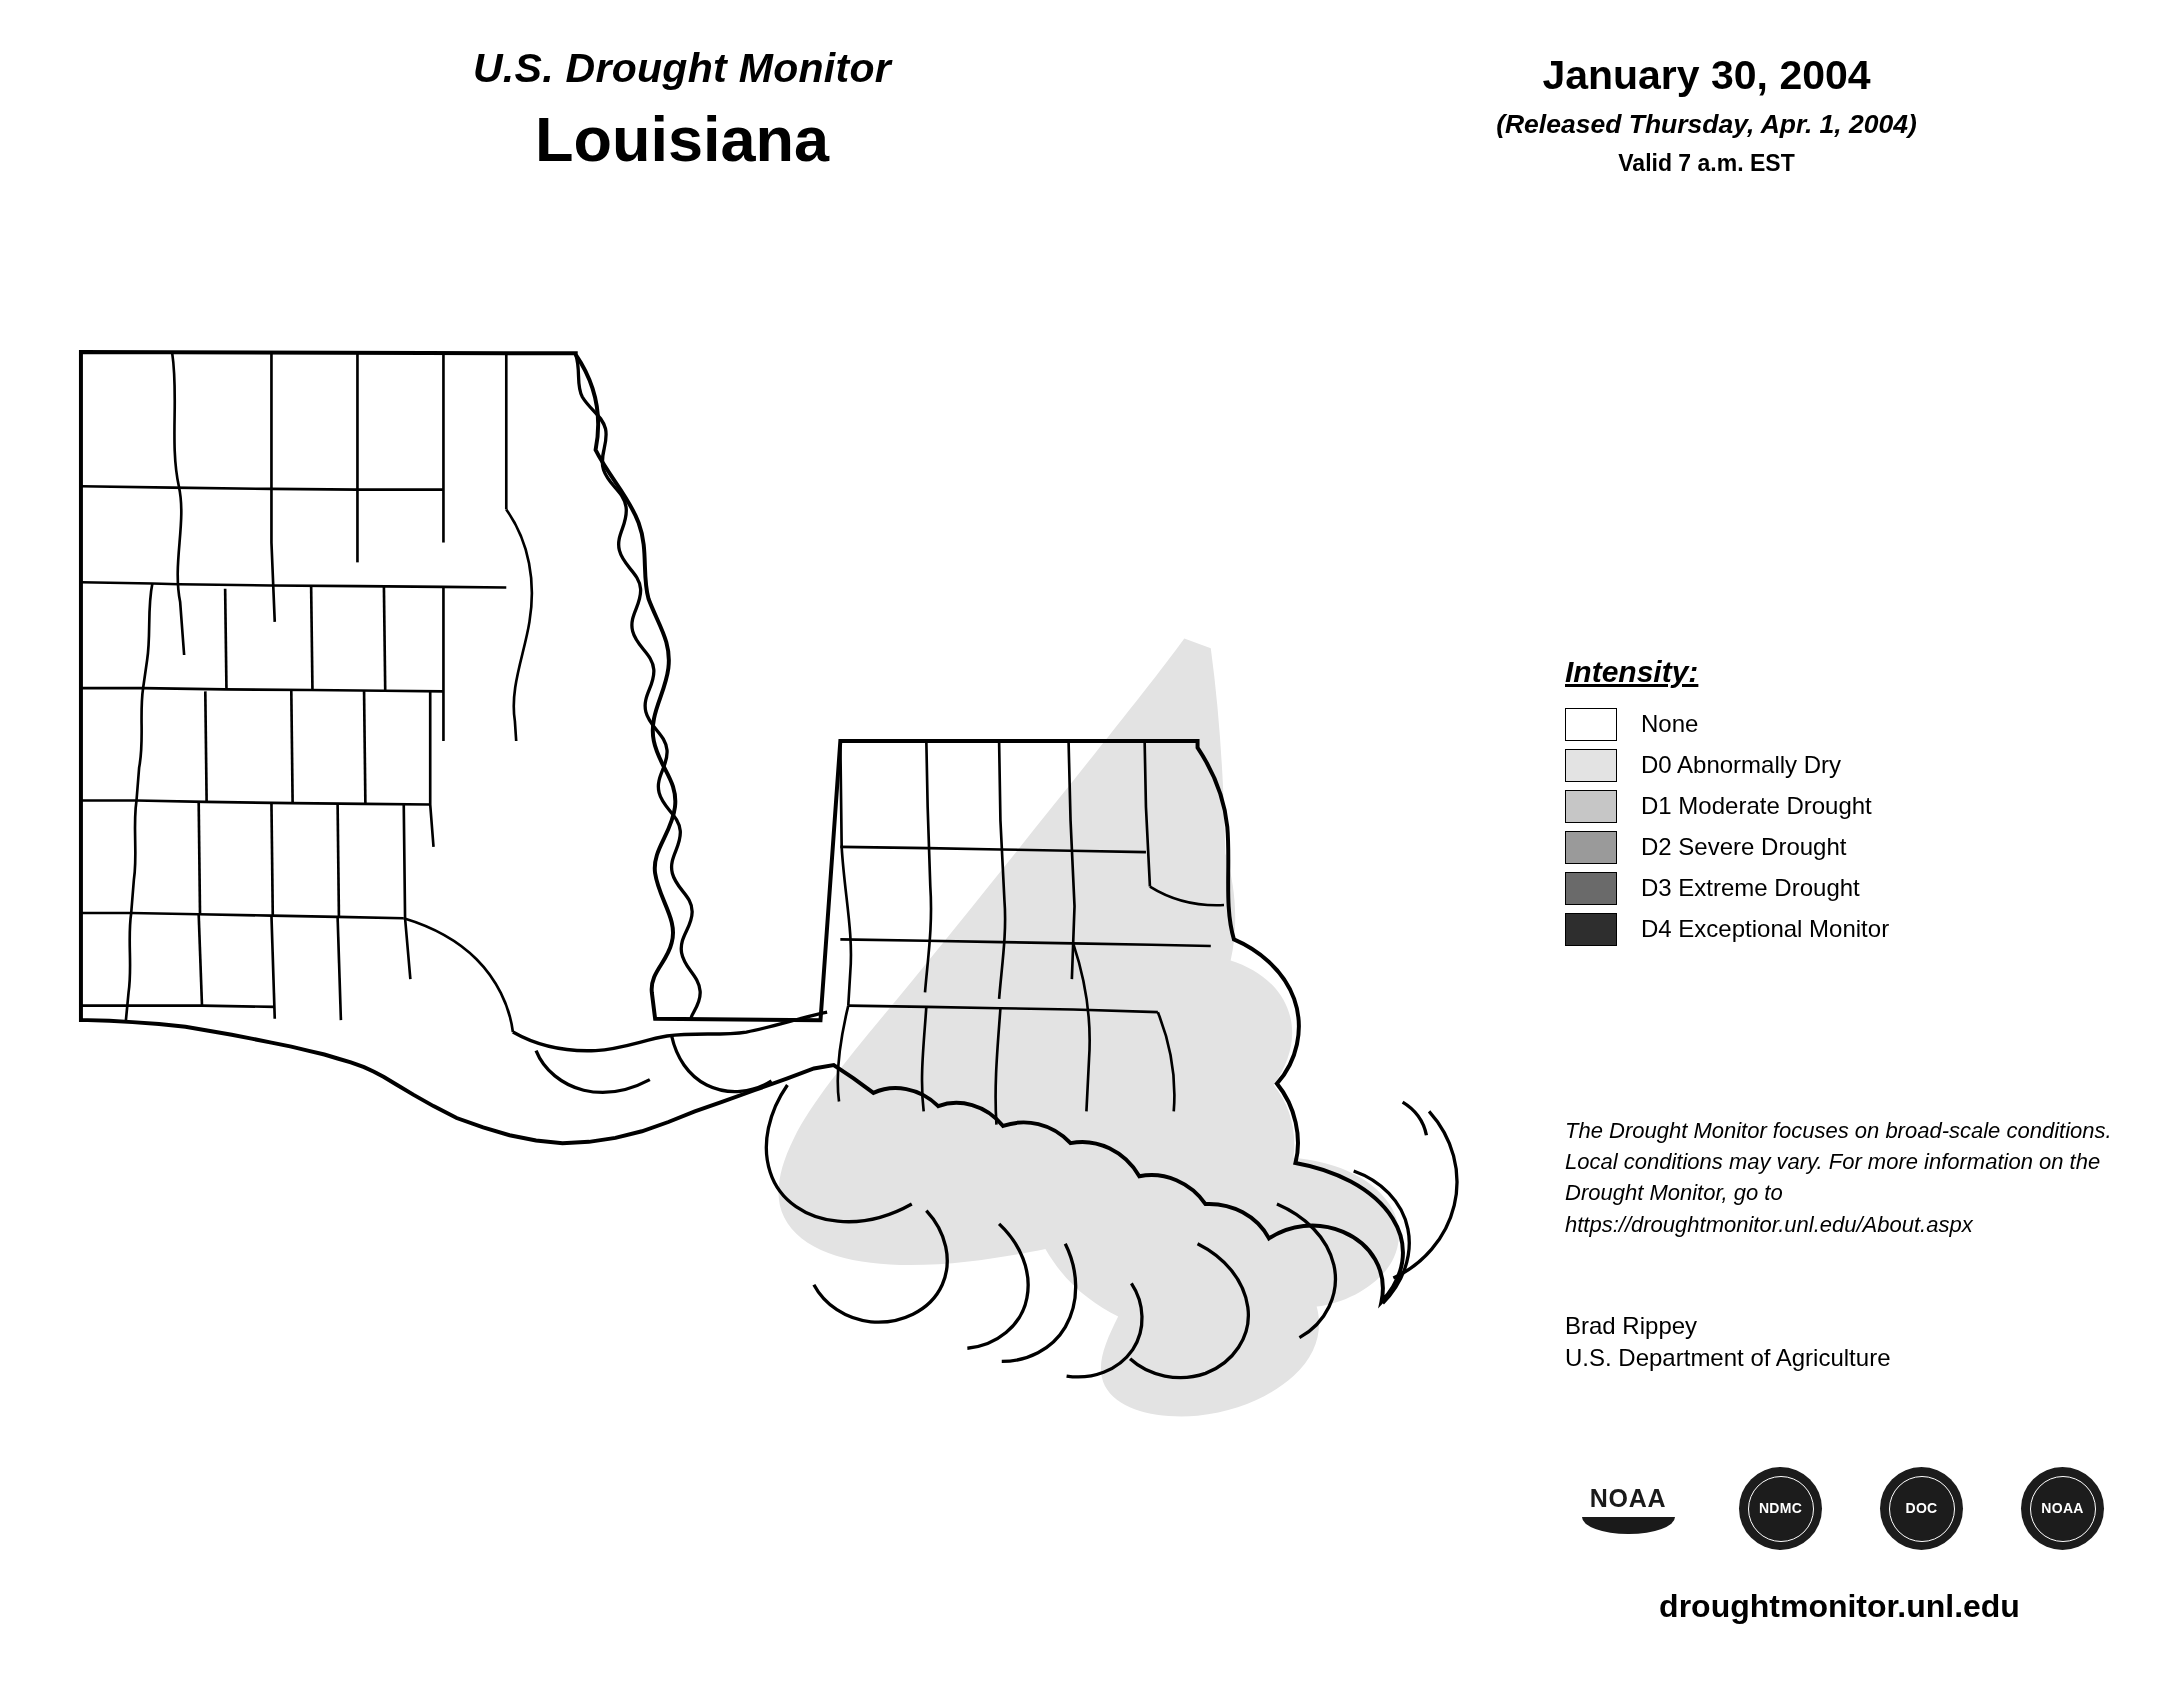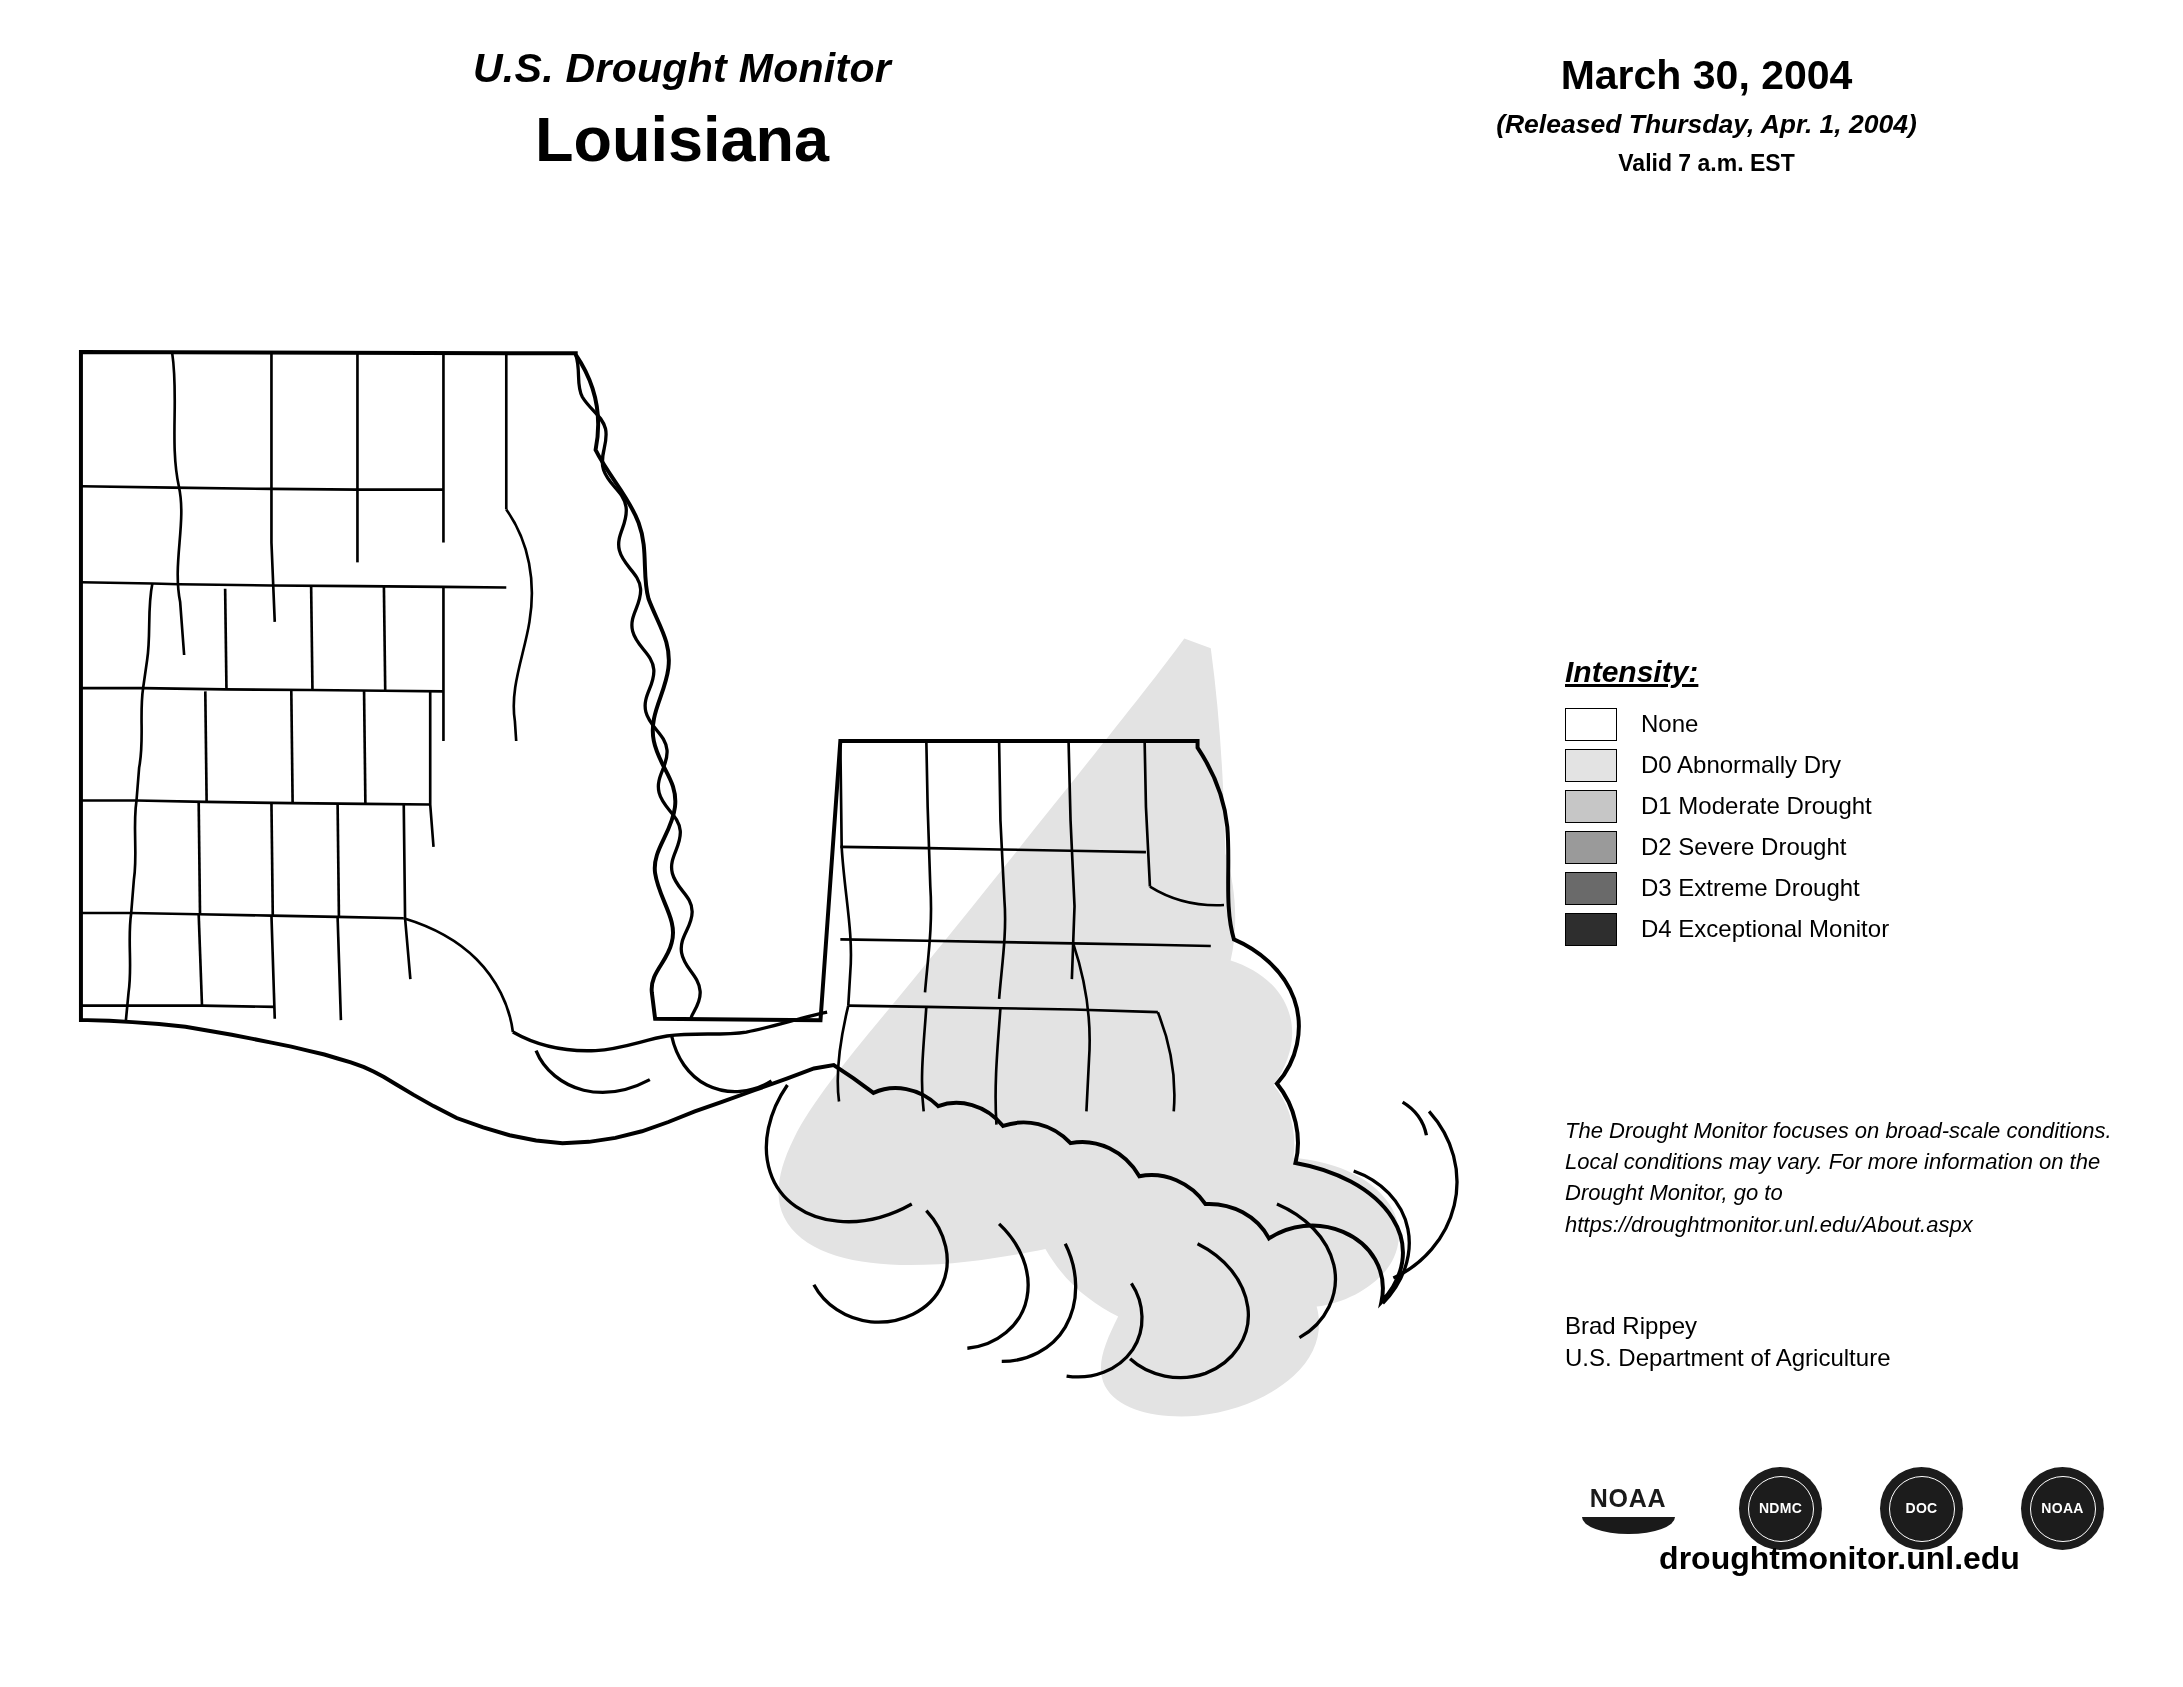--- a/index.html
+++ b/index.html
@@ -192,37 +192,37 @@
     justify-content: center;
     font-size: 14px;
     font-weight: bold;
     letter-spacing: 0.3px;
     line-height: 1.1;
   }
 
   #site-url {
     position: absolute;
     left: 1565px;
-    top: 1540px;
+    top: 1588px;
     width: 549px;
     text-align: center;
     font-size: 32px;
     font-weight: bold;
   }
 </style>
 </head>
 <body>
 
 <div id="header-title-block">
   <div id="dm-title">U.S. Drought Monitor</div>
   <div id="state-title">Louisiana</div>
 </div>
 
 <div id="header-date-block">
-  <div id="date-main">March 30, 2004</div>
+  <div id="date-main">January 30, 2004</div>
   <div id="date-released">(Released Thursday, Apr. 1, 2004)</div>
   <div id="date-valid">Valid 7 a.m. EST</div>
 </div>
 
 <div id="map-area">
 <svg id="map-svg" width="1409" height="1257" viewBox="0 0 2130 1900" xmlns="http://www.w3.org/2000/svg">
 
   <g>
     <path fill="#e3e3e3" stroke="none" d="M1680 445
          C1640 500, 1560 600, 1480 700

